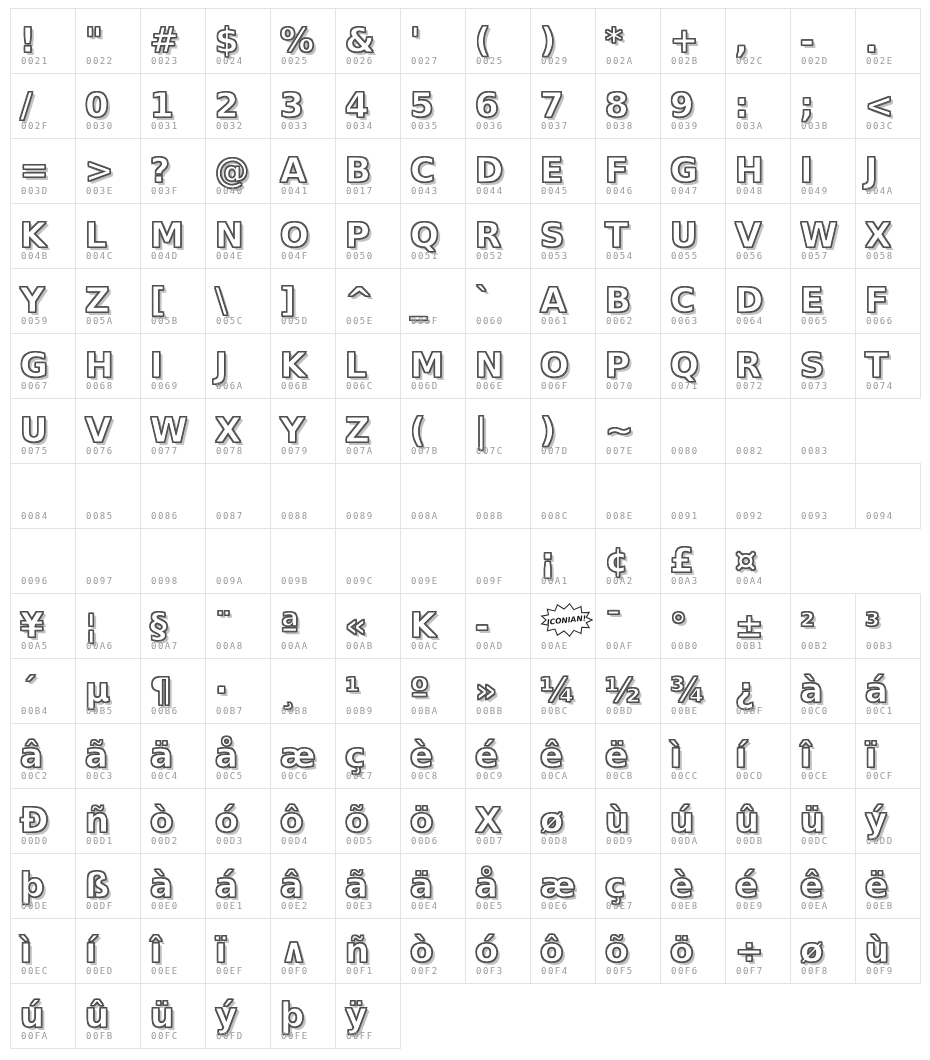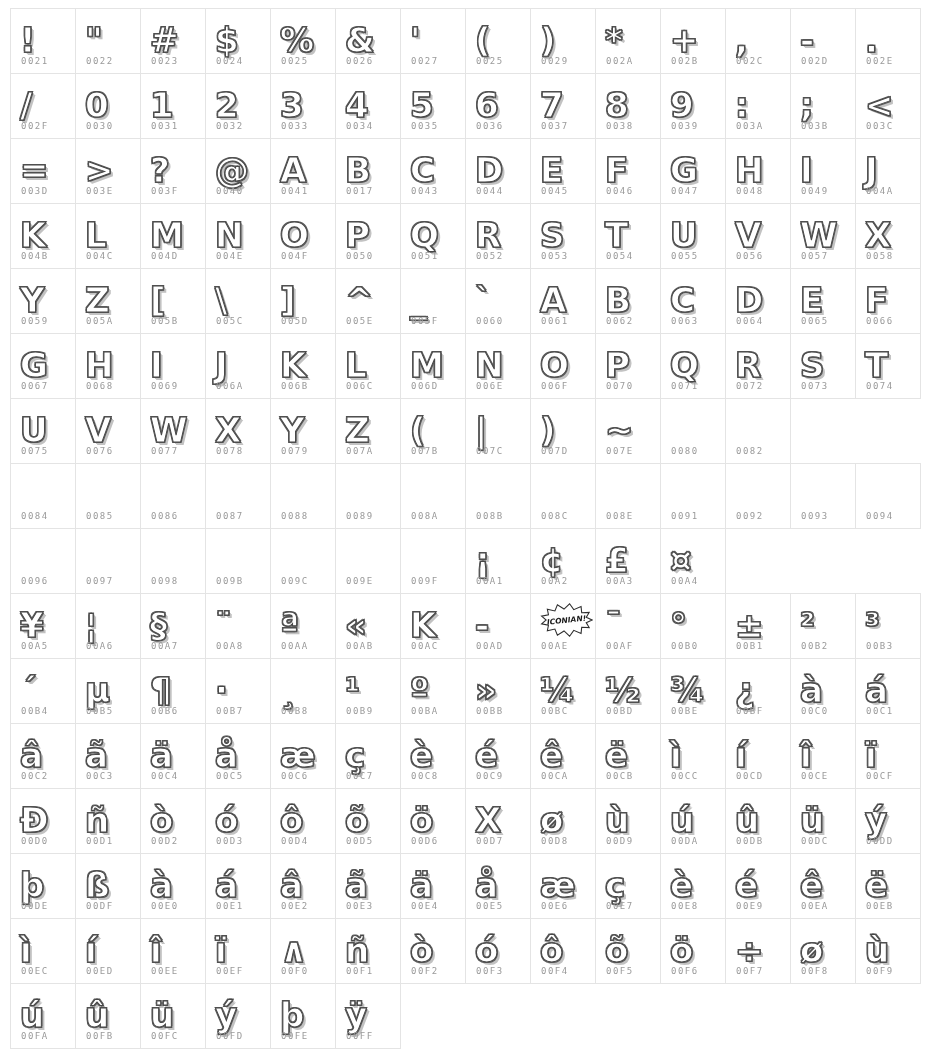--- a/index.html
+++ b/index.html
@@ -624,20 +624,24 @@
         <span class="code">007E</span>
       </div>
       <div class="cell">
         <div class="glyph-box"></div>
         <span class="code">0080</span>
       </div>
       <div class="cell">
         <div class="glyph-box"></div>
         <span class="code">0082</span>
       </div>
+      <div class="cell">
+        <div class="glyph-box"></div>
+        <span class="code">0083</span>
+      </div>
     </div>
     <div class="cm-row">
       <div class="cell">
         <div class="glyph-box"></div>
         <span class="code">0084</span>
       </div>
       <div class="cell">
         <div class="glyph-box"></div>
         <span class="code">0085</span>
       </div>
@@ -695,20 +699,24 @@
         <div class="glyph-box"></div>
         <span class="code">0096</span>
       </div>
       <div class="cell">
         <div class="glyph-box"></div>
         <span class="code">0097</span>
       </div>
       <div class="cell">
         <div class="glyph-box"></div>
         <span class="code">0098</span>
+      </div>
+      <div class="cell">
+        <div class="glyph-box"></div>
+        <span class="code">009A</span>
       </div>
       <div class="cell">
         <div class="glyph-box"></div>
         <span class="code">009B</span>
       </div>
       <div class="cell">
         <div class="glyph-box"></div>
         <span class="code">009C</span>
       </div>
       <div class="cell">

